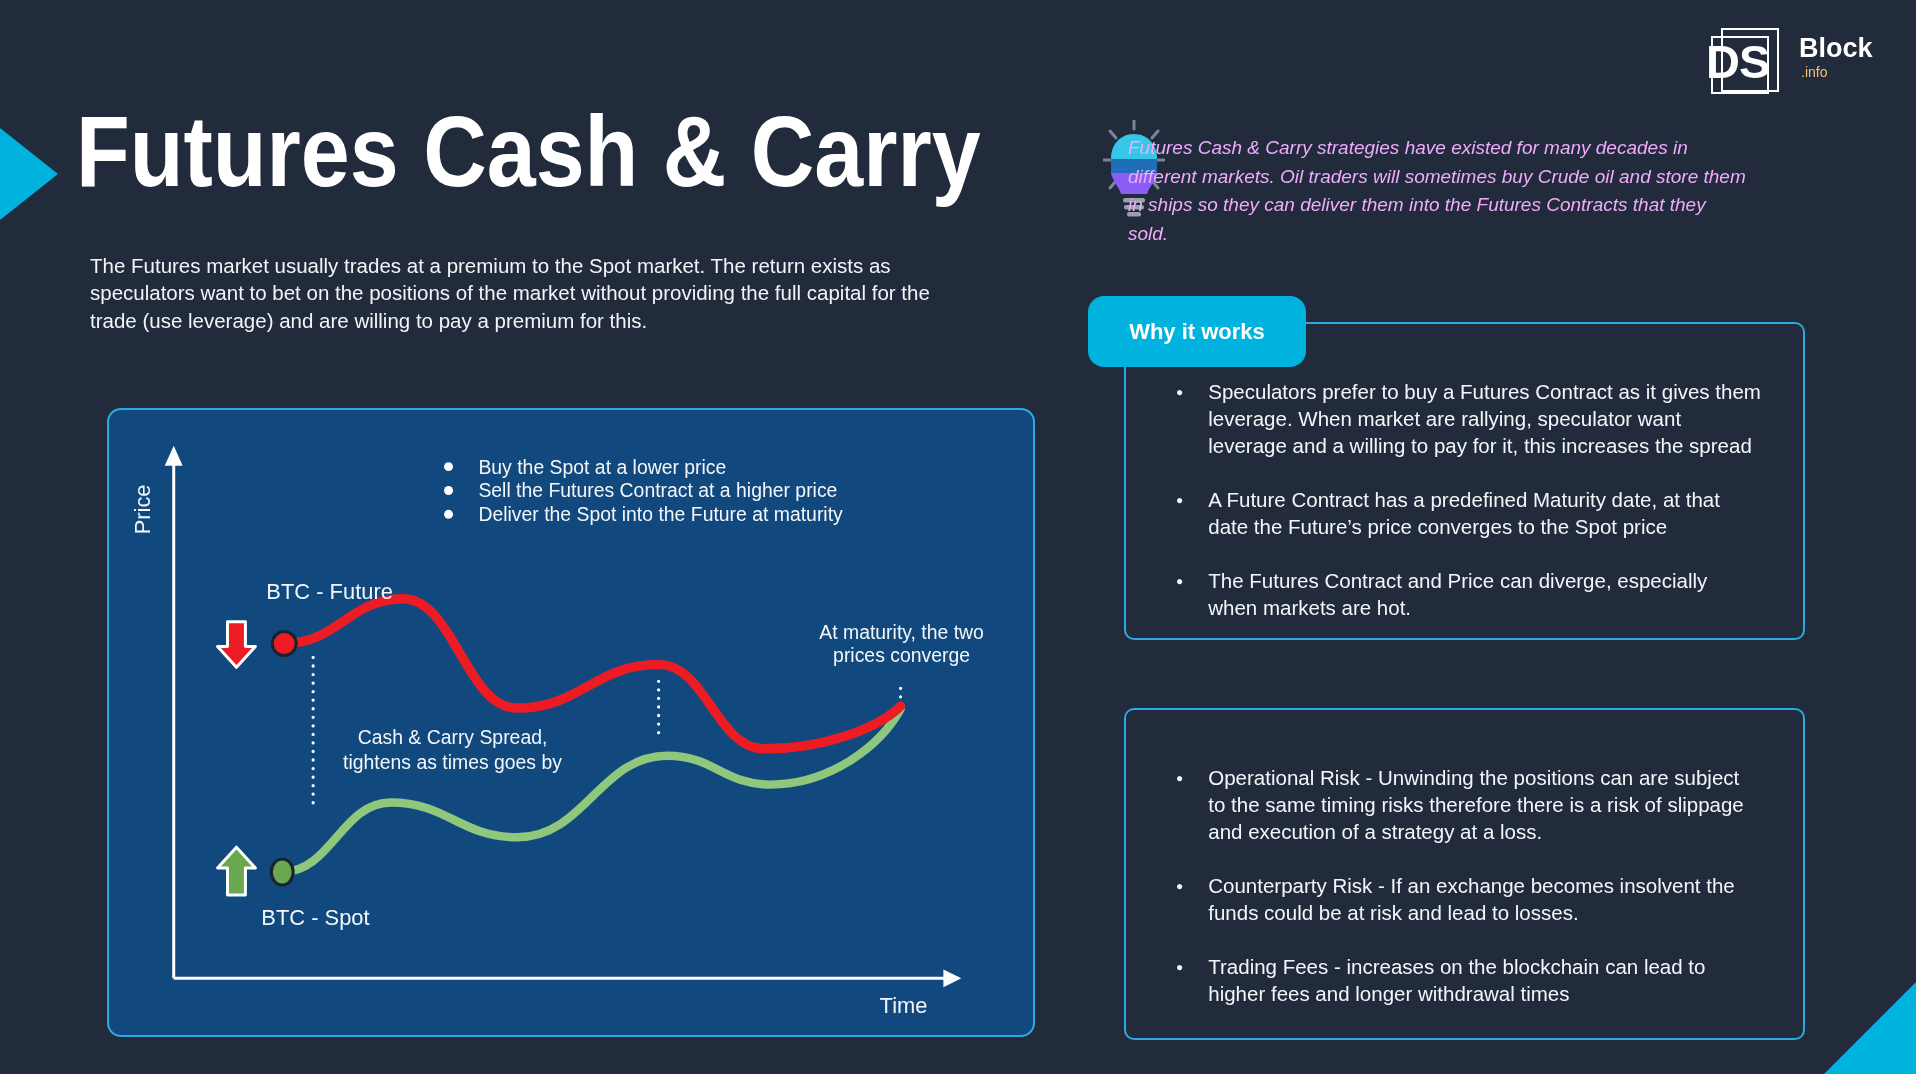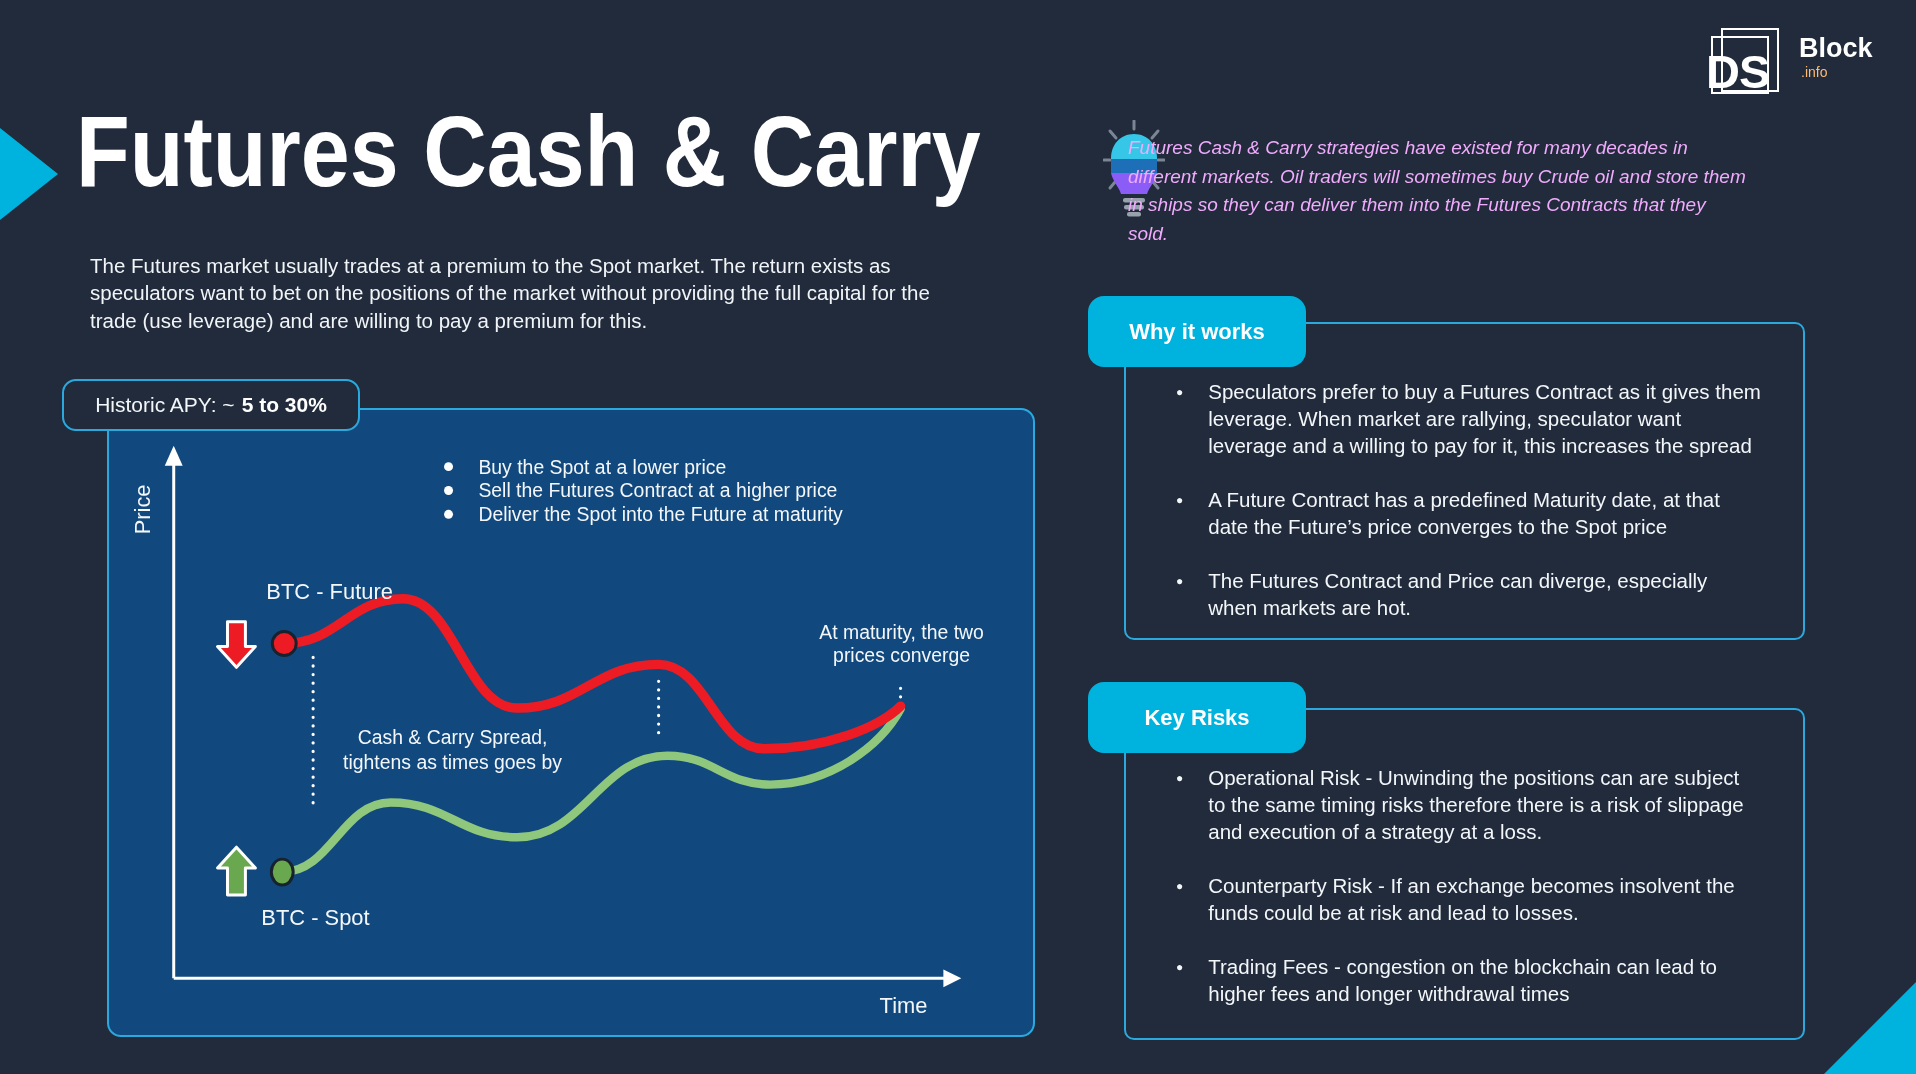--- a/index.html
+++ b/index.html
@@ -21,21 +21,21 @@
   
   .title{position:absolute;left:76px;top:94px;font-size:100px;font-weight:600;
     white-space:nowrap;transform:scaleX(.88);transform-origin:left top;color:#fff}
   .intro{position:absolute;left:90px;top:252px;width:884px;font-size:20.5px;line-height:1.33;color:#F2F5F8}
 
   
   .logo{position:absolute;left:1703px;top:26px;display:flex;align-items:flex-start}
   .logo-mark{position:relative;width:92px;height:78px}
   .logo-sq-back{position:absolute;left:18px;top:2px;width:58px;height:64px;border:2px solid #fff}
   .logo-sq-front{position:absolute;left:8px;top:10px;width:58px;height:58px;border:2.5px solid #fff}
-  .logo-ds{position:absolute;left:3px;top:18px;font-size:47px;font-weight:800;letter-spacing:-1px;color:#fff}
+  .logo-ds{position:absolute;left:3px;top:8px;font-size:47px;font-weight:800;letter-spacing:-1px;color:#fff}
   .logo-words{margin-left:4px;margin-top:8px}
   .logo-name{font-size:27px;font-weight:700;color:#fff;line-height:1.1}
   .logo-suffix{font-size:14px;color:#fdba74;margin-left:2px}
 
   
   .bulb{position:absolute;left:1103px;top:120px}
   .tip-text{position:absolute;left:1128px;top:134px;width:622px;font-size:19px;
     font-style:italic;line-height:1.5;color:#f0abfc}
 
   
@@ -116,24 +116,20 @@
       <path d="M31,14 C17,14 8,25 8,38 L8,39 L54,39 L54,38 C54,25 45,14 31,14 Z" fill="#35C6E8"></path>
       <rect x="8" y="39" width="46" height="14" fill="#1D6FB8"></rect>
       <path d="M8,53 C10,62 16,67 18,74 L44,74 C46,67 52,62 54,53 Z" fill="#8B5CF6"></path>
       <rect x="20" y="78" width="22" height="4.5" rx="2" fill="#98A2AC"></rect>
       <rect x="21" y="85" width="20" height="4.5" rx="2" fill="#98A2AC"></rect>
       <rect x="24" y="92" width="14" height="4.5" rx="2" fill="#98A2AC"></rect>
     </svg>
   </div>
   <div class="tip-text">Futures Cash &amp; Carry strategies have existed for many decades in different markets. Oil traders will sometimes buy Crude oil and store them in ships so they can deliver them into the Futures Contracts that they sold.</div>
 
-  <div class="apy">
-    <span>Historic APY: ~</span>
-    <span class="v">5 to 30%</span>
-  </div>
 
   <div class="panel">
     <svg viewBox="0 0 928 629" preserveAspectRatio="none">
 
       <line class="axis" x1="65" y1="572" x2="65" y2="52"></line>
       <polygon class="axis-head" points="65,36 56,56 74,56"></polygon>
       <line class="axis" x1="65" y1="572" x2="840" y2="572"></line>
       <polygon class="axis-head" points="856,572 838,563 838,581"></polygon>
       <text class="axis-label" transform="translate(41,100) rotate(-90)" text-anchor="middle">Price</text>
       <text class="axis-label" x="798" y="607" text-anchor="middle">Time</text>
@@ -182,31 +178,30 @@
         <span class="mk">●</span>
         <span>A Future Contract has a predefined Maturity date, at that date the Future’s price converges to the Spot price</span>
       </div>
       <div class="b-item">
         <span class="mk">●</span>
         <span>The Futures Contract and Price can diverge, especially when markets are hot.</span>
       </div>
     </div>
   </div>
 
-  <div class="info-badge badge-risks">Key Risks</div>
   <div class="info-box box-risks">
     <div class="box-items">
       <div class="b-item">
         <span class="mk">●</span>
         <span>Operational Risk - Unwinding the positions can are subject to the same timing risks therefore there is a risk of slippage and execution of a strategy at a loss.</span>
       </div>
       <div class="b-item">
         <span class="mk">●</span>
         <span>Counterparty Risk - If an exchange becomes insolvent the funds could be at risk and lead to losses.</span>
       </div>
       <div class="b-item">
         <span class="mk">●</span>
-        <span>Trading Fees - congestion on the blockchain can lead to higher fees and longer withdrawal times</span>
+        <span>Trading Fees - increases on the blockchain can lead to higher fees and longer withdrawal times</span>
       </div>
     </div>
   </div>
 
 </div>
 
 </body></html>

